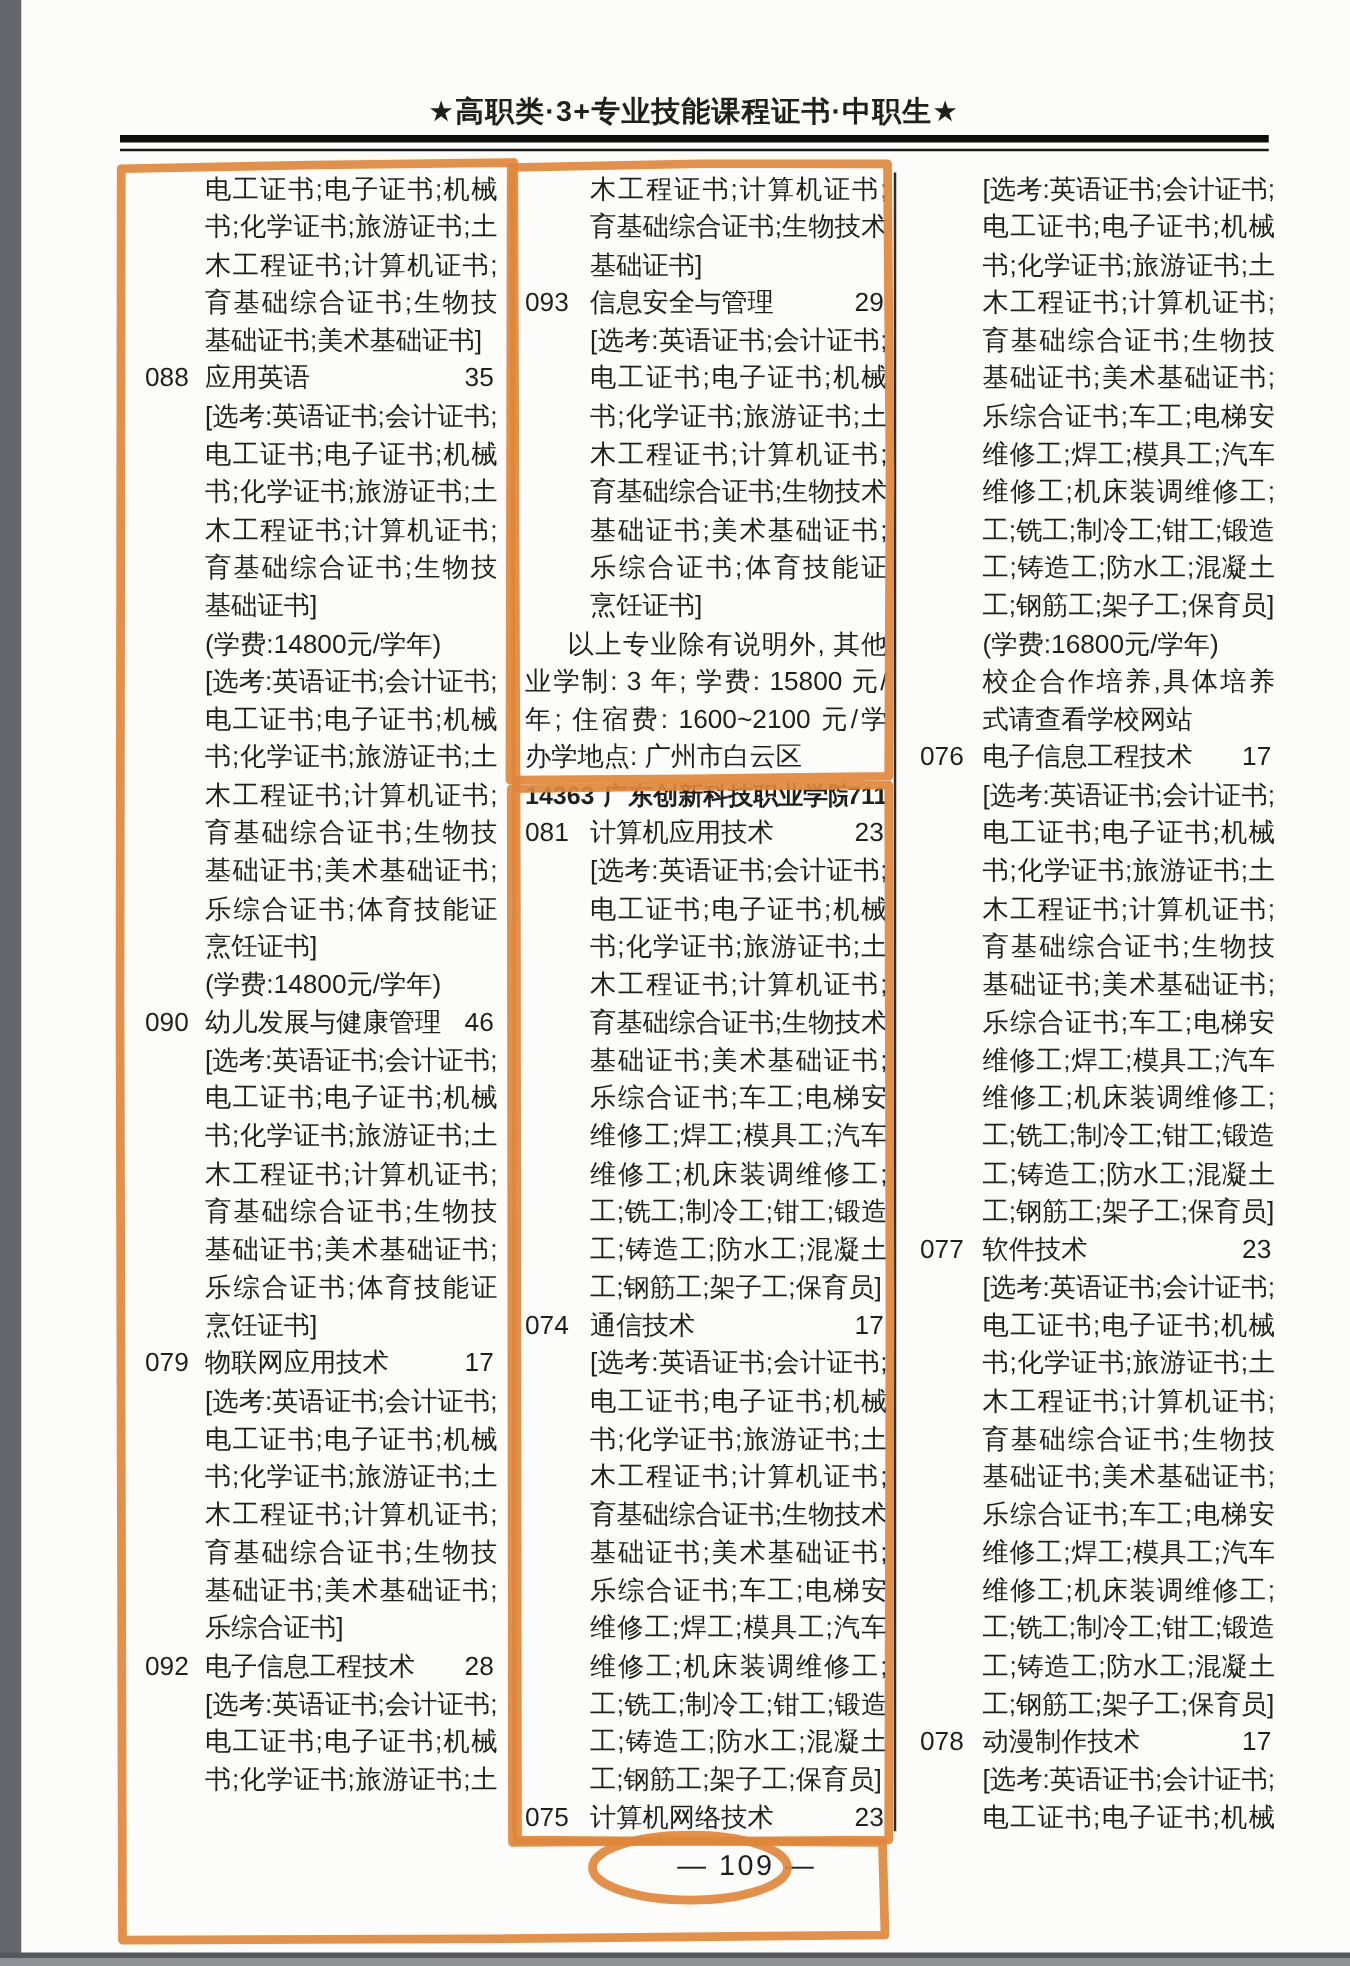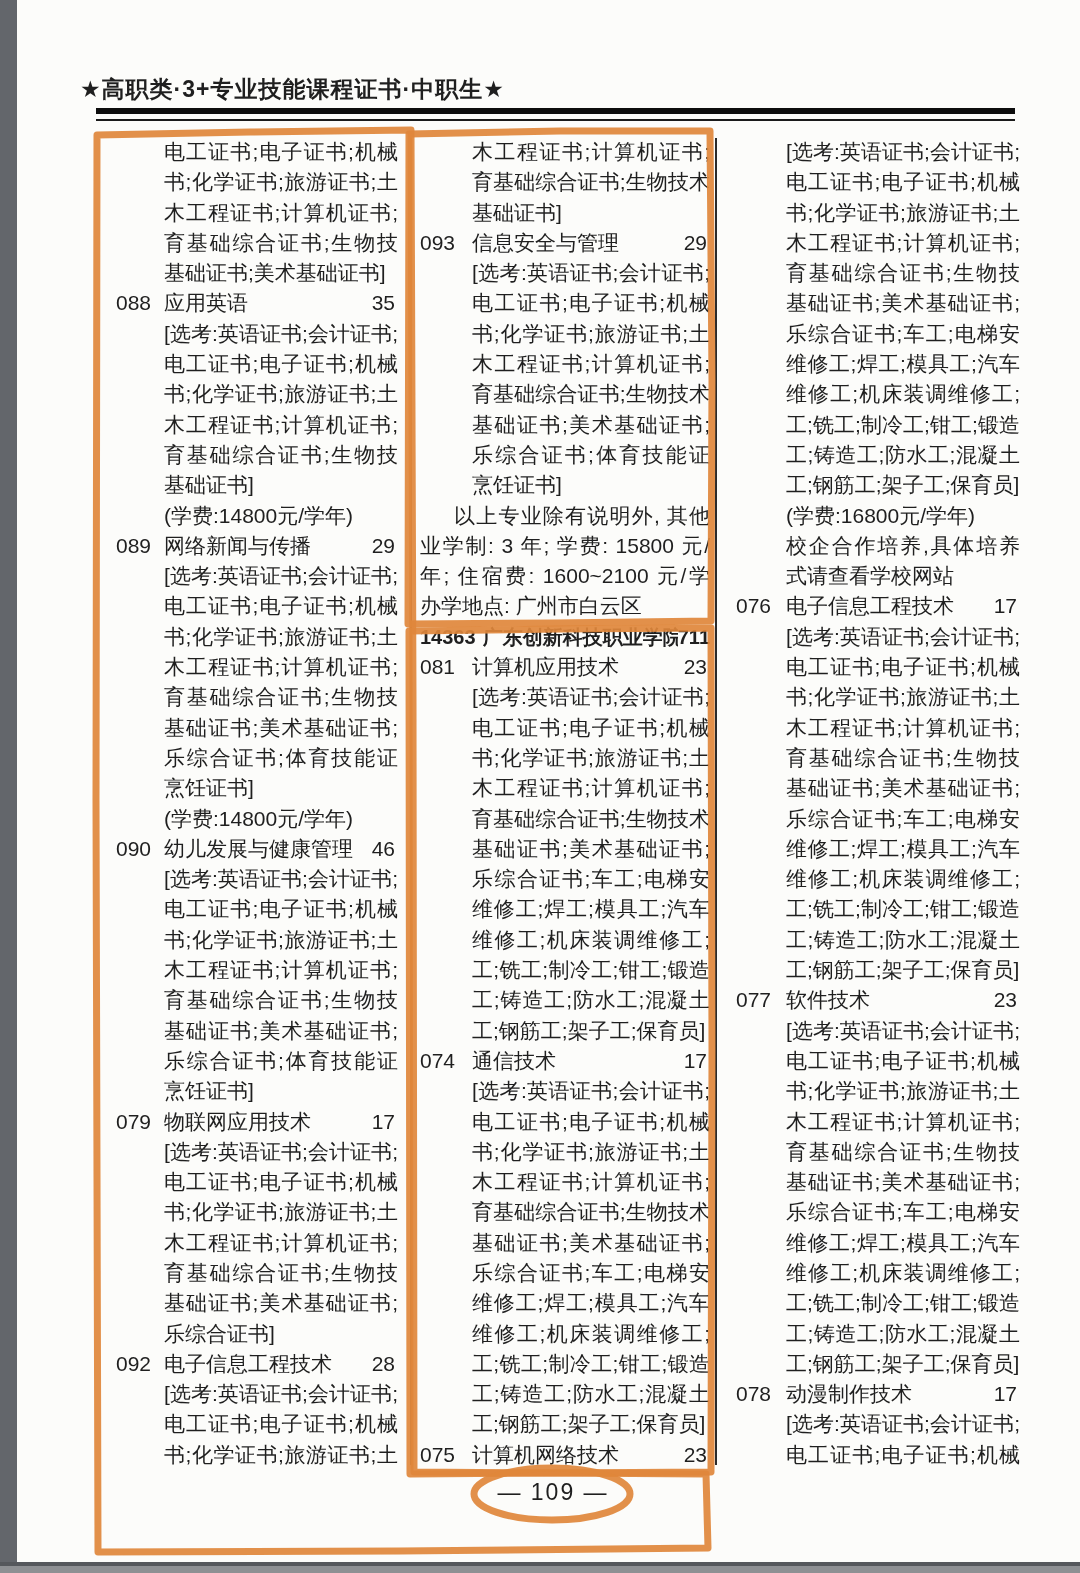--- a/index.html
+++ b/index.html
@@ -3,21 +3,21 @@
 <meta charset="utf-8">
 <style>
   html,body{margin:0;padding:0;background:#e8e8e8;}
   #stage{position:relative;width:1080px;height:1573px;background:#fcfcfa;overflow:hidden;
          font-family:"Liberation Sans","DejaVu Sans",sans-serif;color:#1f1f1f;}
   
   #edge-left{position:absolute;left:0;top:0;width:17px;height:1573px;background:#63666b;}
   #edge-bottom{position:absolute;left:0;top:1562px;width:1080px;height:11px;
                background:linear-gradient(#55585c 0 4px,#8e9093 4px 100%);}
   
-  #hdr{position:absolute;left:80px;top:74px;width:950px;text-align:left;
+  #hdr{position:absolute;left:80px;top:74px;width:950px;text-align:center;
        font-size:23px;font-weight:bold;letter-spacing:1px;}
   .rule-thick{position:absolute;left:96px;top:108px;width:919px;height:6px;background:#0d0d0d;}
   .rule-thin{position:absolute;left:96px;top:119px;width:919px;height:2px;background:#1a1a1a;}
   
   .divider{position:absolute;top:138px;width:2px;height:1327px;background:#2b2b2b;}
   #div1{left:410px;} #div2{left:715px;}
   
   .col{position:absolute;top:137px;font-size:21px;}
   #col1{left:116px;width:282px;--ind:48px;}
   #col2{left:420px;width:290px;--ind:52px;}
@@ -29,21 +29,21 @@
   .j{text-align:justify;text-align-last:justify;}
   .entry{display:flex;}
   .entry .code{flex:0 0 var(--ind);}
   .entry .pname{flex:1 1 auto;white-space:nowrap;overflow:hidden;}
   .entry .count{flex:0 0 42px;text-align:right;padding-right:3px;}
   .school{display:flex;font-weight:bold;font-size:20px;}
   .school .code{flex:0 0 auto;margin-right:7px;}
   .school .pname{flex:1 1 auto;white-space:nowrap;overflow:hidden;}
   .school .count{flex:0 0 auto;text-align:right;}
   
-  #pgnum{position:absolute;left:453px;top:1479px;width:200px;text-align:center;
+  #pgnum{position:absolute;left:453px;top:1479px;width:200px;text-align:right;
          font-size:23px;letter-spacing:2px;}
   
   #anno{position:absolute;left:0;top:0;pointer-events:none;}
 </style>
 </head>
 <body>
 
 <div id="stage" style="background: rgb(252, 252, 250); color: rgb(31, 31, 31);">
 
   <div id="edge-left" style="background: rgb(99, 102, 107);"></div>
@@ -66,25 +66,20 @@
         <span class="pname">应用英语</span>
         <span class="count">35</span>
       </div>
       <div class="line body j">[选考:英语证书;会计证书;</div>
       <div class="line body j">电工证书;电子证书;机械证</div>
       <div class="line body j">书;化学证书;旅游证书;土</div>
       <div class="line body j">木工程证书;计算机证书;教</div>
       <div class="line body j">育基础综合证书;生物技术</div>
       <div class="line body">基础证书]</div>
       <div class="line body">(学费:14800元/学年)</div>
-      <div class="line entry">
-        <span class="code">089</span>
-        <span class="pname">网络新闻与传播</span>
-        <span class="count">29</span>
-      </div>
       <div class="line body j">[选考:英语证书;会计证书;</div>
       <div class="line body j">电工证书;电子证书;机械证</div>
       <div class="line body j">书;化学证书;旅游证书;土</div>
       <div class="line body j">木工程证书;计算机证书;教</div>
       <div class="line body j">育基础综合证书;生物技术</div>
       <div class="line body j">基础证书;美术基础证书;音</div>
       <div class="line body j">乐综合证书;体育技能证书;</div>
       <div class="line body">烹饪证书]</div>
       <div class="line body">(学费:14800元/学年)</div>
       <div class="line entry">

